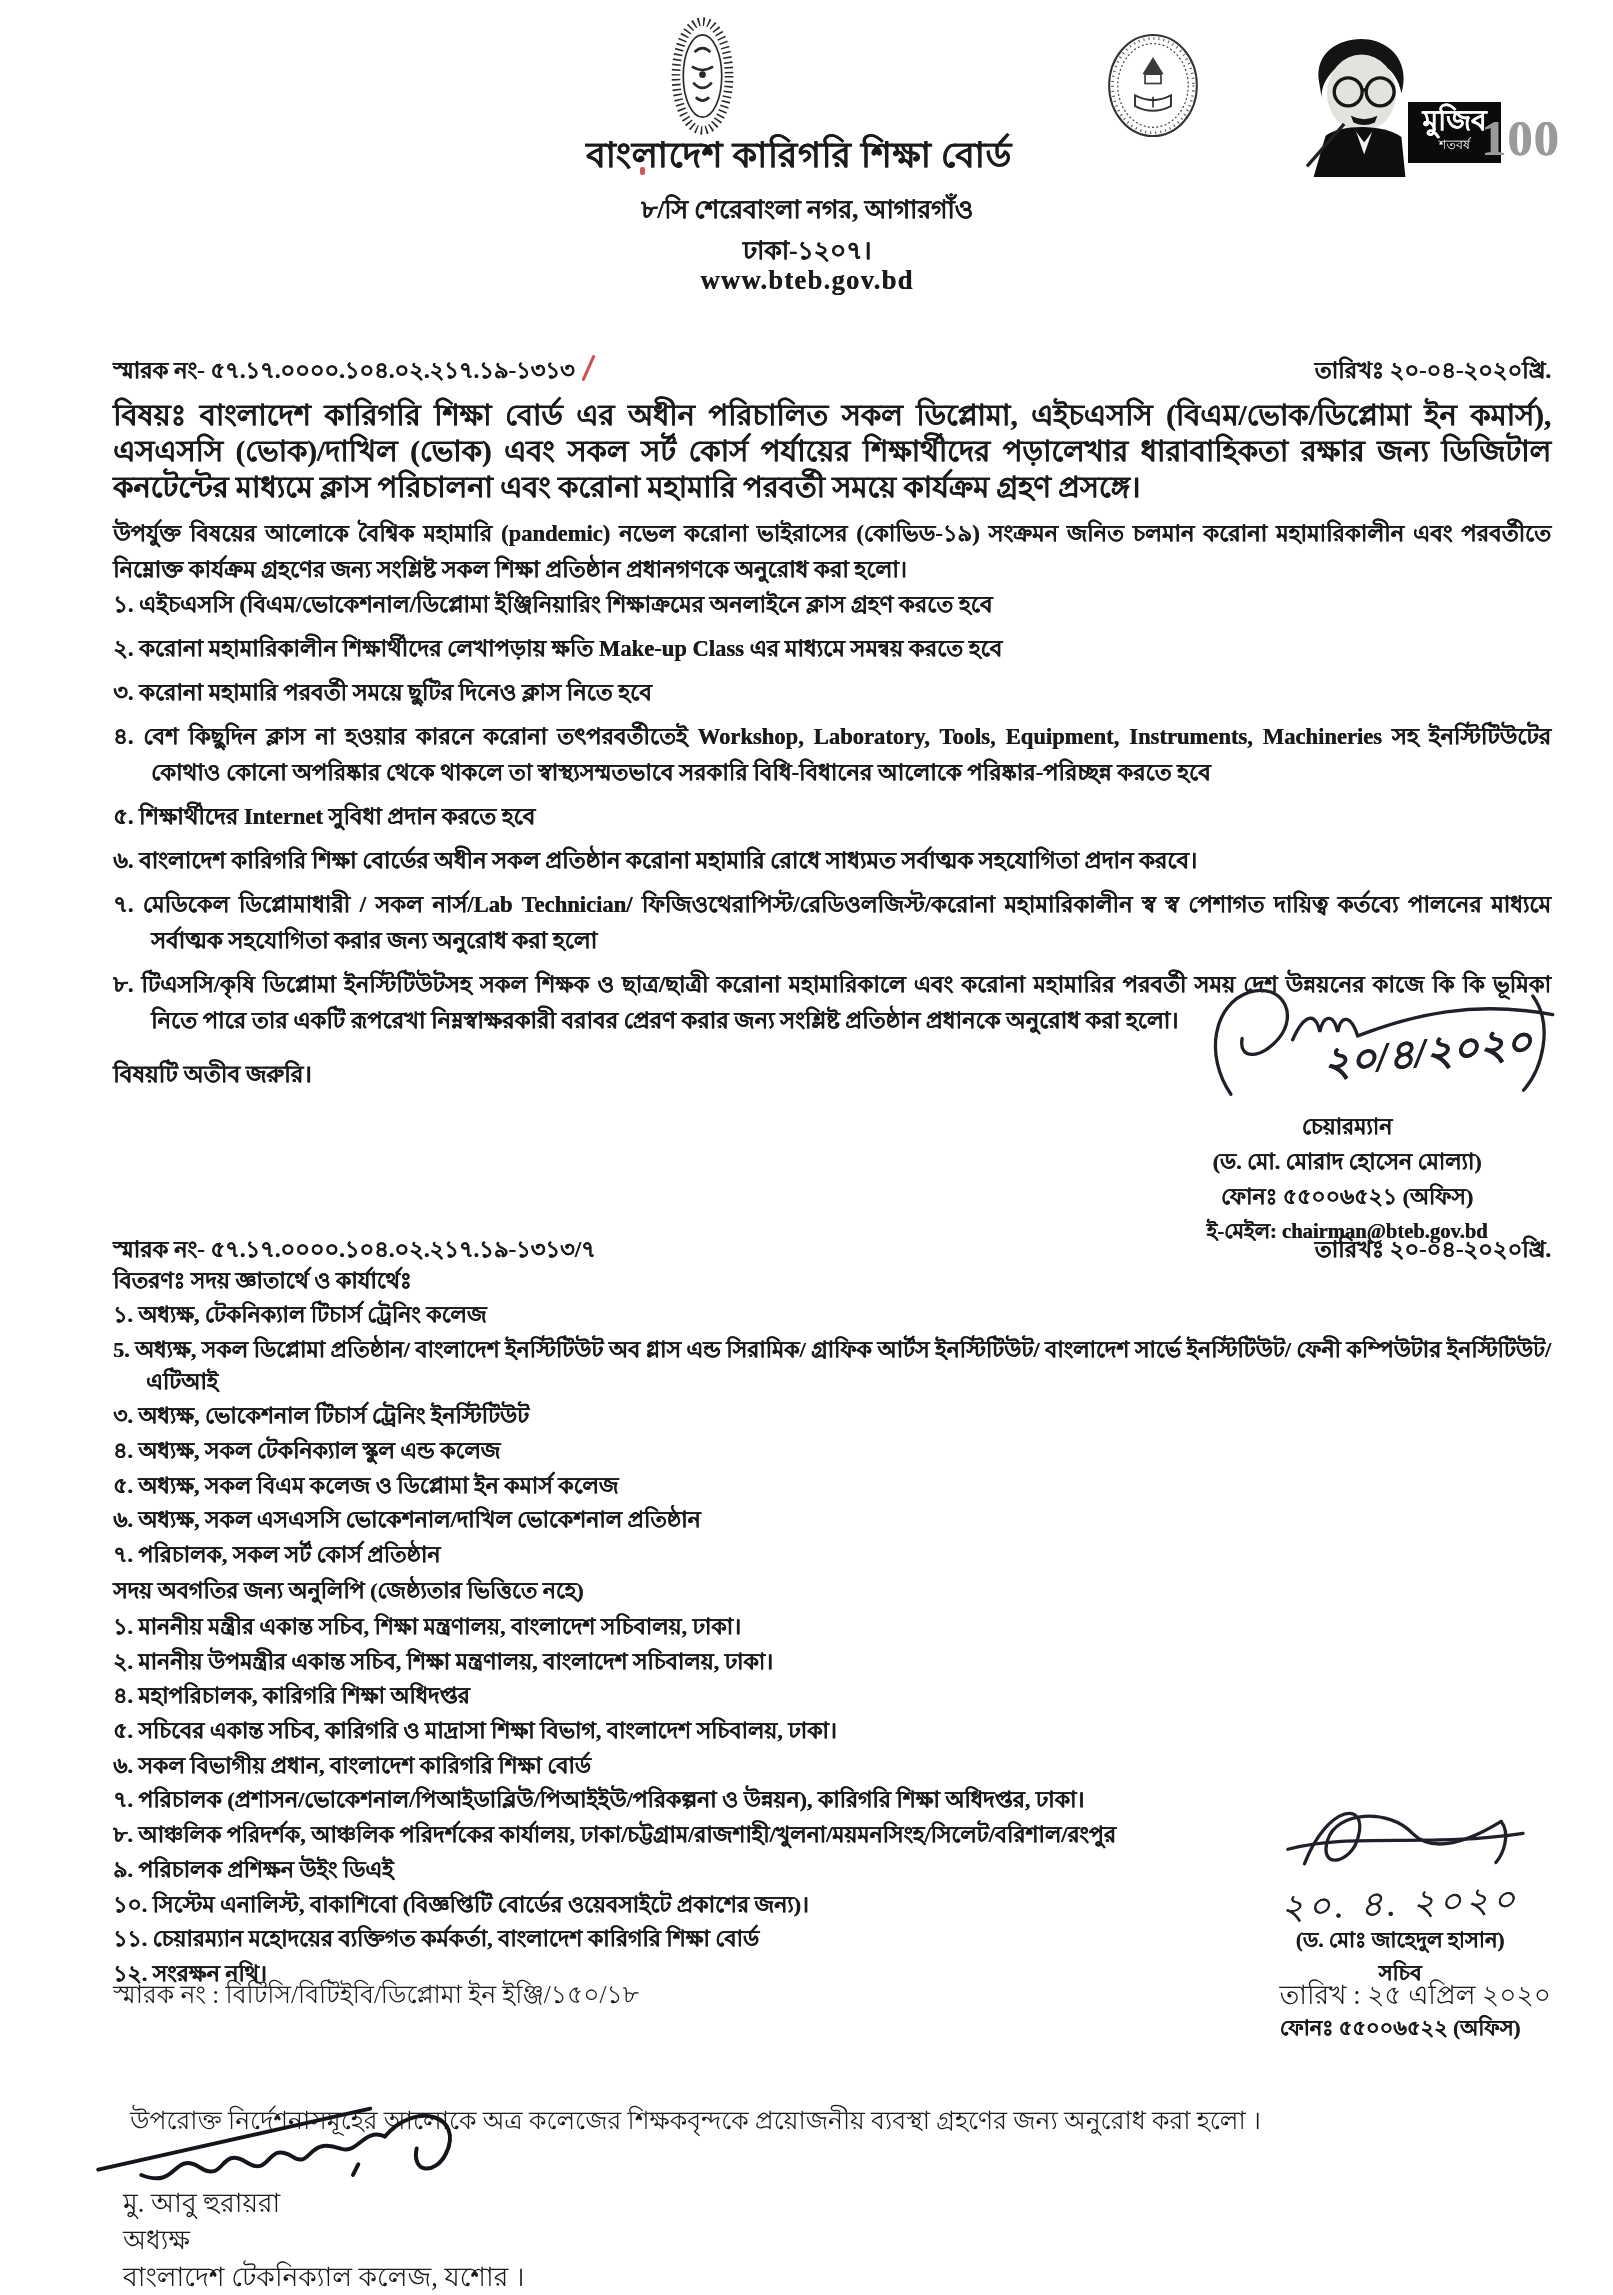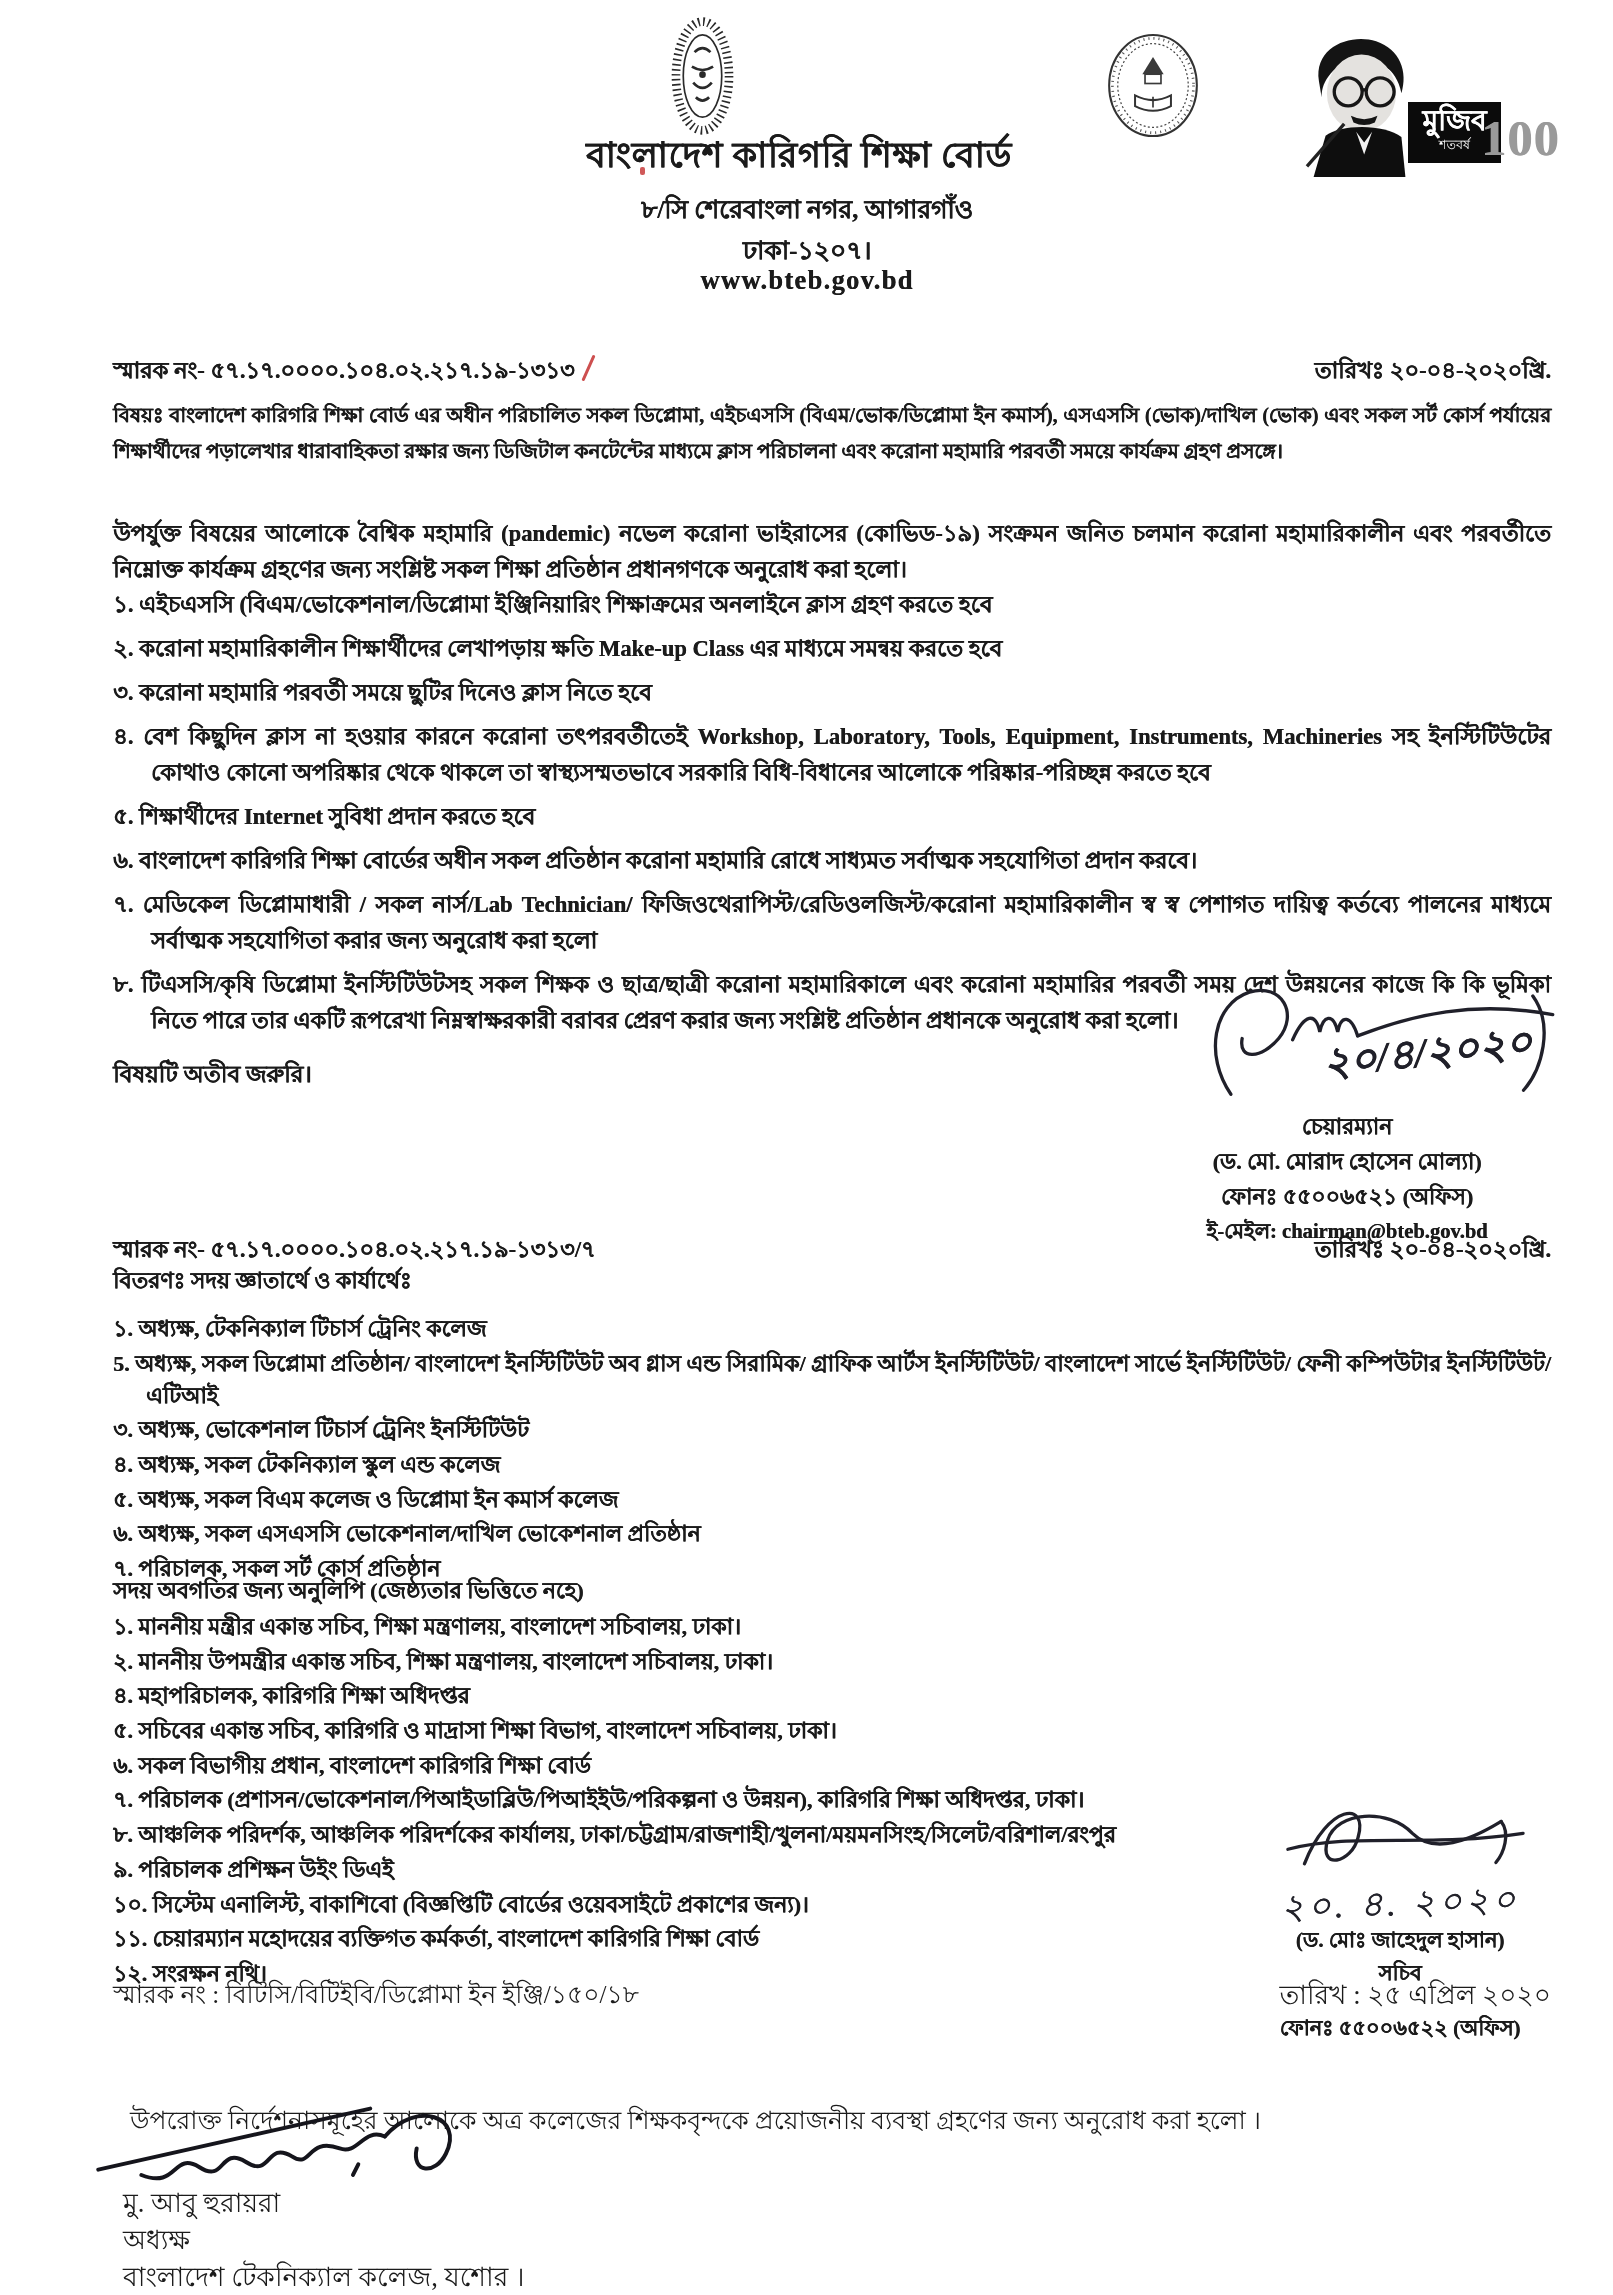--- a/index.html
+++ b/index.html
@@ -21,34 +21,34 @@
   .addr1{left:0;right:0;top:190px;font-size:25px;}
   .addr2{left:0;right:0;top:231px;font-size:25px;}
   .web{left:0;right:0;top:265px;font-size:26.5px;letter-spacing:1.3px;}
   
   .memo-row{left:113px;width:1438px;display:flex;justify-content:space-between;font-size:22.6px;}
   .m1{top:353px;}
   .m2{top:1232px;}
   .m3{top:1975px;font-size:25px;font-weight:normal;}
   .m3 .datebig{font-size:26.5px;}
   
-  .subject{left:113px;width:1438px;top:397px;font-size:20px;line-height:36px;text-align:justify;}
+  .subject{left:113px;width:1438px;top:397px;font-size:29px;line-height:36px;text-align:justify;}
   .opening{left:113px;width:1438px;top:516px;font-size:22.6px;line-height:36px;text-align:justify;}
   .directives{left:113px;width:1438px;top:587px;font-size:22.6px;}
   .directives .item{line-height:36px;margin-bottom:8px;padding-left:38px;text-indent:-38px;text-align:justify;}
   .urgency{margin-top:17px;font-size:23px;}
   
   .sig1{top:976px;left:1128px;width:438px;text-align:center;font-size:22px;line-height:35px;}
   .sig1 .mail{font-size:20.6px;}
   .sig2{top:1784px;left:1221px;width:358px;text-align:center;font-size:21px;line-height:33px;}
   .hand-date{font-size:35px;letter-spacing:4px;transform:rotate(-2deg);font-weight:normal;
     font-style:italic;color:#23232b;line-height:40px;}
   
   .dist{left:113px;width:1438px;top:1264px;font-size:22px;}
-  .dist .hd{line-height:33px;margin-bottom:16px;}
+  .dist .hd{line-height:33px;margin-bottom:2px;}
   .dist .item{line-height:32px;margin-bottom:2.7px;padding-left:33px;text-indent:-33px;text-align:justify;}
   .cc{left:113px;width:1438px;top:1574px;font-size:22px;}
   .cc .hd{line-height:33px;margin-bottom:4px;}
   .cc .item{line-height:32px;margin-bottom:2.7px;padding-left:38px;text-indent:-38px;}
   .closing{left:130px;width:1327px;top:2101px;font-size:25px;font-weight:normal;}
   .sig3-names{top:2185px;left:123px;font-size:26.5px;line-height:37px;font-weight:normal;}
   
   .red-slash{left:587px;top:354px;width:2.7px;height:28px;background:#c43030;transform:rotate(24deg);border-radius:1.3px;opacity:.85;}
   .red-dot{left:640px;top:167px;width:4.6px;height:8px;background:#c43030;border-radius:2px;opacity:.8;}
   

